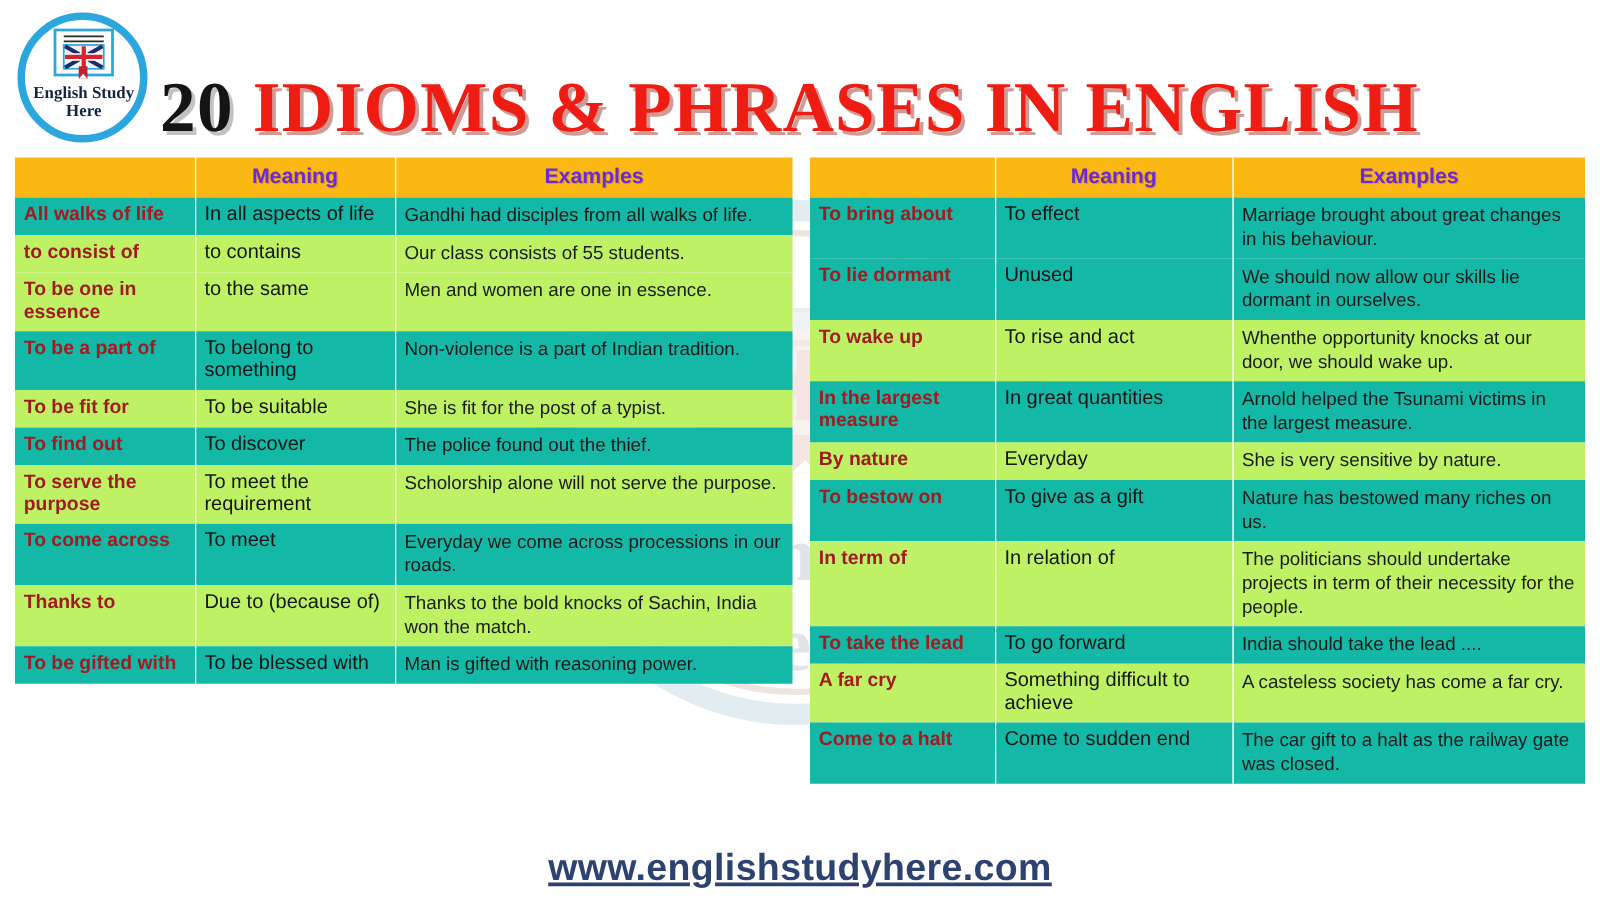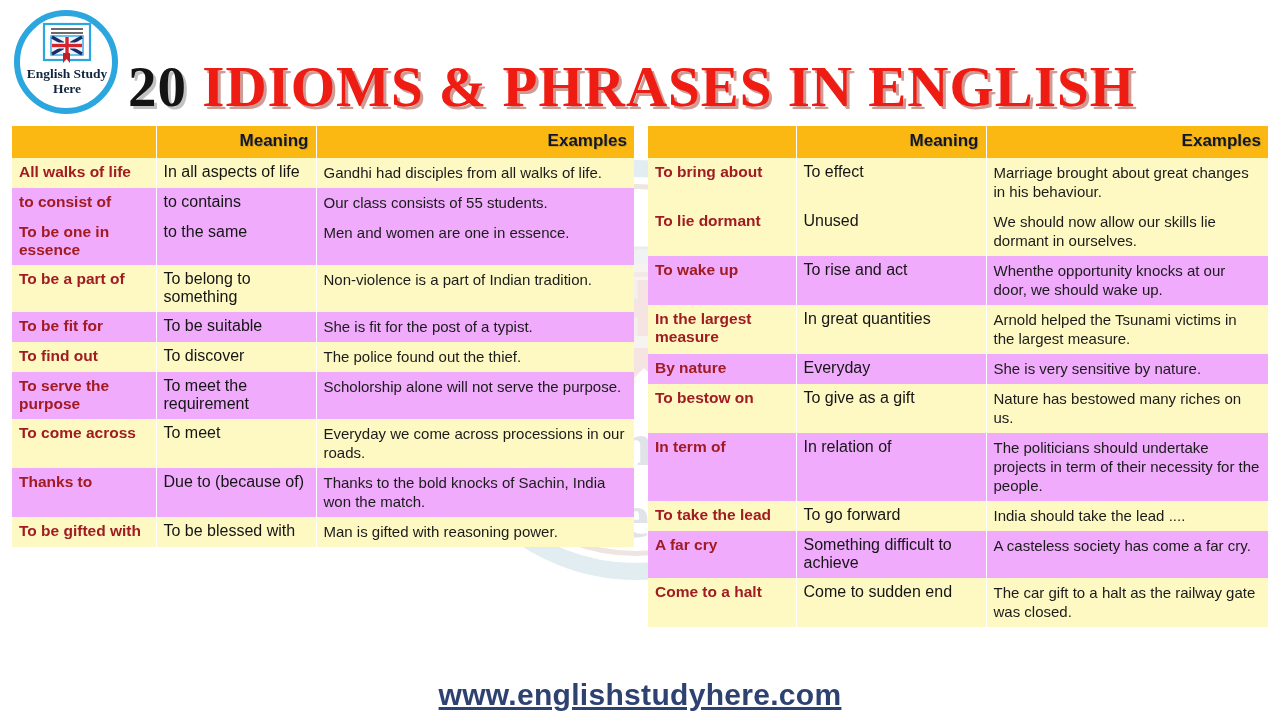--- a/index.html
+++ b/index.html
@@ -131,32 +131,32 @@
     vertical-align: top;
     padding: 5px 7px 6px 7px;
     border-right: 1px solid #ffffff;
     box-sizing: border-box;
   }
   table.idiom-table th:last-child,
   table.idiom-table td:last-child { border-right: none; }
 
   thead th {
     background: #fbb812;
-    color: #0f172a;
+    color: #6d28d9;
     font-size: 17px;
     font-weight: bold;
     height: 32px;
-    text-align: right;
+    text-align: center;
     padding-top: 5px;
     border-right: 1px solid #ffffff;
     text-shadow: 1px 1px 0 rgba(180,130,20,0.5);
   }
 
-  tbody tr.row-a td { background: #f0abfc; }
-  tbody tr.row-b td { background: #fef9c3; }
+  tbody tr.row-a td { background: #bef264; }
+  tbody tr.row-b td { background: #14b8a6; }
 
   td.c-idiom {
     color: #a01b22;
     font-weight: bold;
     font-size: 15.5px;
     line-height: 18px;
   }
   td.c-meaning {
     color: #151515;
     font-weight: normal;

